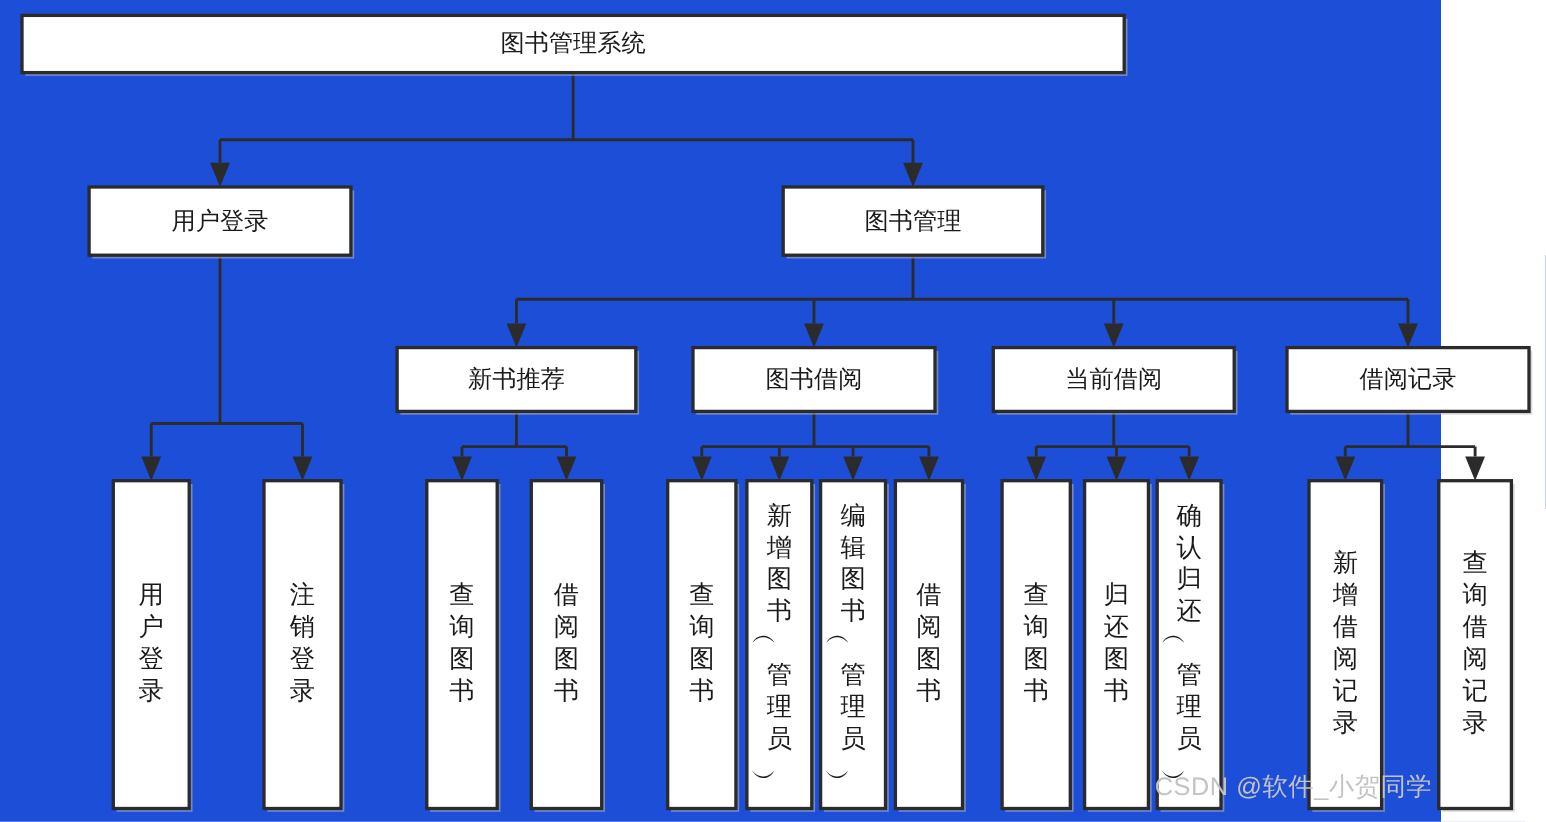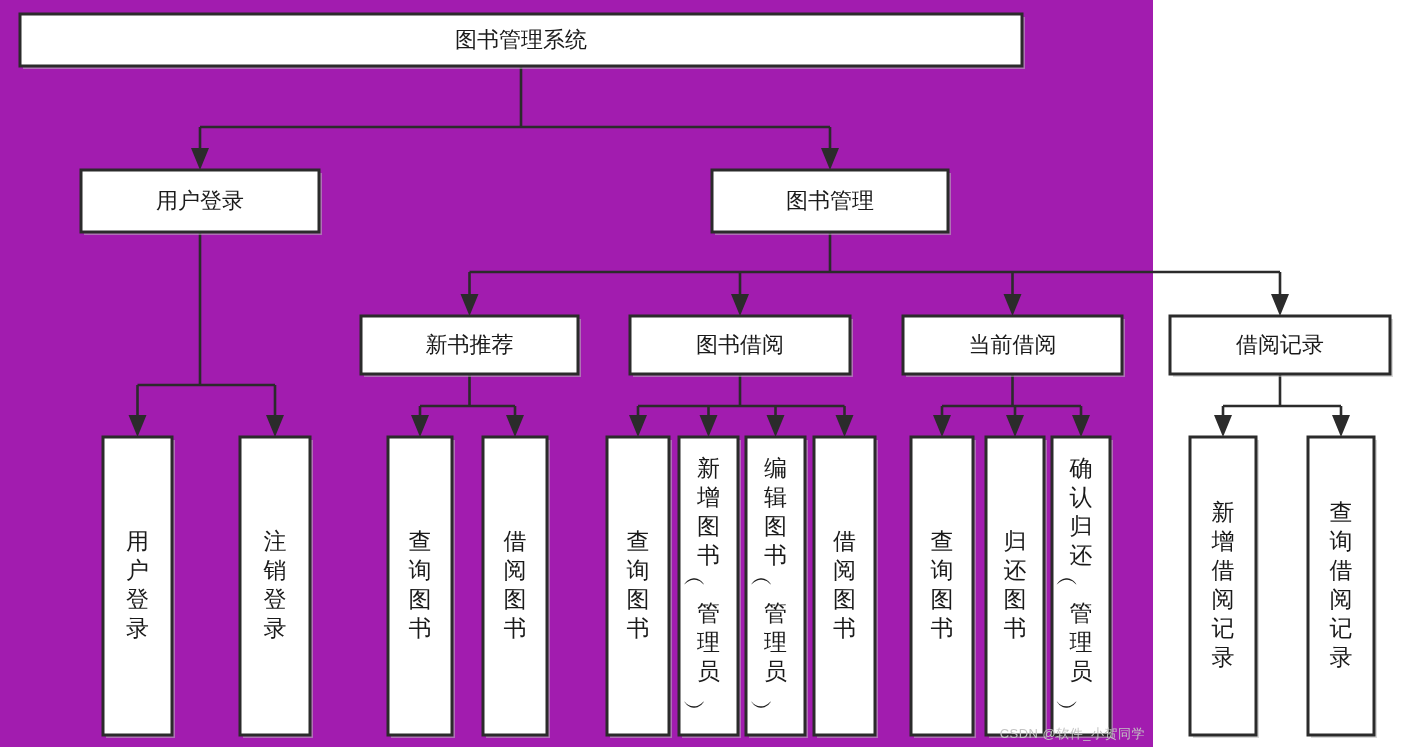--- a/index.html
+++ b/index.html
@@ -1,39 +1,39 @@
 <!DOCTYPE html>
 <html><head>
 <meta charset="utf-8">
 <style>
   html,body{margin:0;padding:0;background:#ffffff;}
   body{
     width:1405px;height:747px;
     font-family:"Liberation Sans","DejaVu Sans",sans-serif;
     overflow:hidden;
   }
-  #diagram-root{position:relative;width:1153px;height:747px;background:#a21caf;}
+  #diagram-root{position:relative;width:1310px;height:747px;background:#1d4ed8;}
   svg#tree{position:absolute;left:0;top:0;width:1405px;height:747px;display:block;}
   .node-rect{fill:#ffffff;stroke:#2b2b2b;stroke-width:3;}
   .node-shadow{fill:#b9b9b9;opacity:.55;stroke:none;}
   .link{stroke:#2b2b2b;stroke-width:2.6;fill:none;stroke-linecap:butt;}
   .arrow-head{fill:#2b2b2b;stroke:none;}
   .node-label{
     fill:#1a1a1a;
     font-family:"Liberation Sans","DejaVu Sans",sans-serif;
     text-anchor:middle;
     dominant-baseline:middle;
   }
   .label-h{font-size:22px;}
   .label-v{font-size:23px;}
   .watermark{
     position:absolute;
-    right:8px;bottom:4px;
+    right:8px;bottom:16px;
     color:#c3c3c3;
-    font-size:13px;
+    font-size:23px;
     font-family:"Liberation Sans","DejaVu Sans",sans-serif;
     letter-spacing:.5px;
     white-space:nowrap;
     user-select:none;
   }
 </style>
 </head>
 <body>
 
 <div id="diagram-root">

